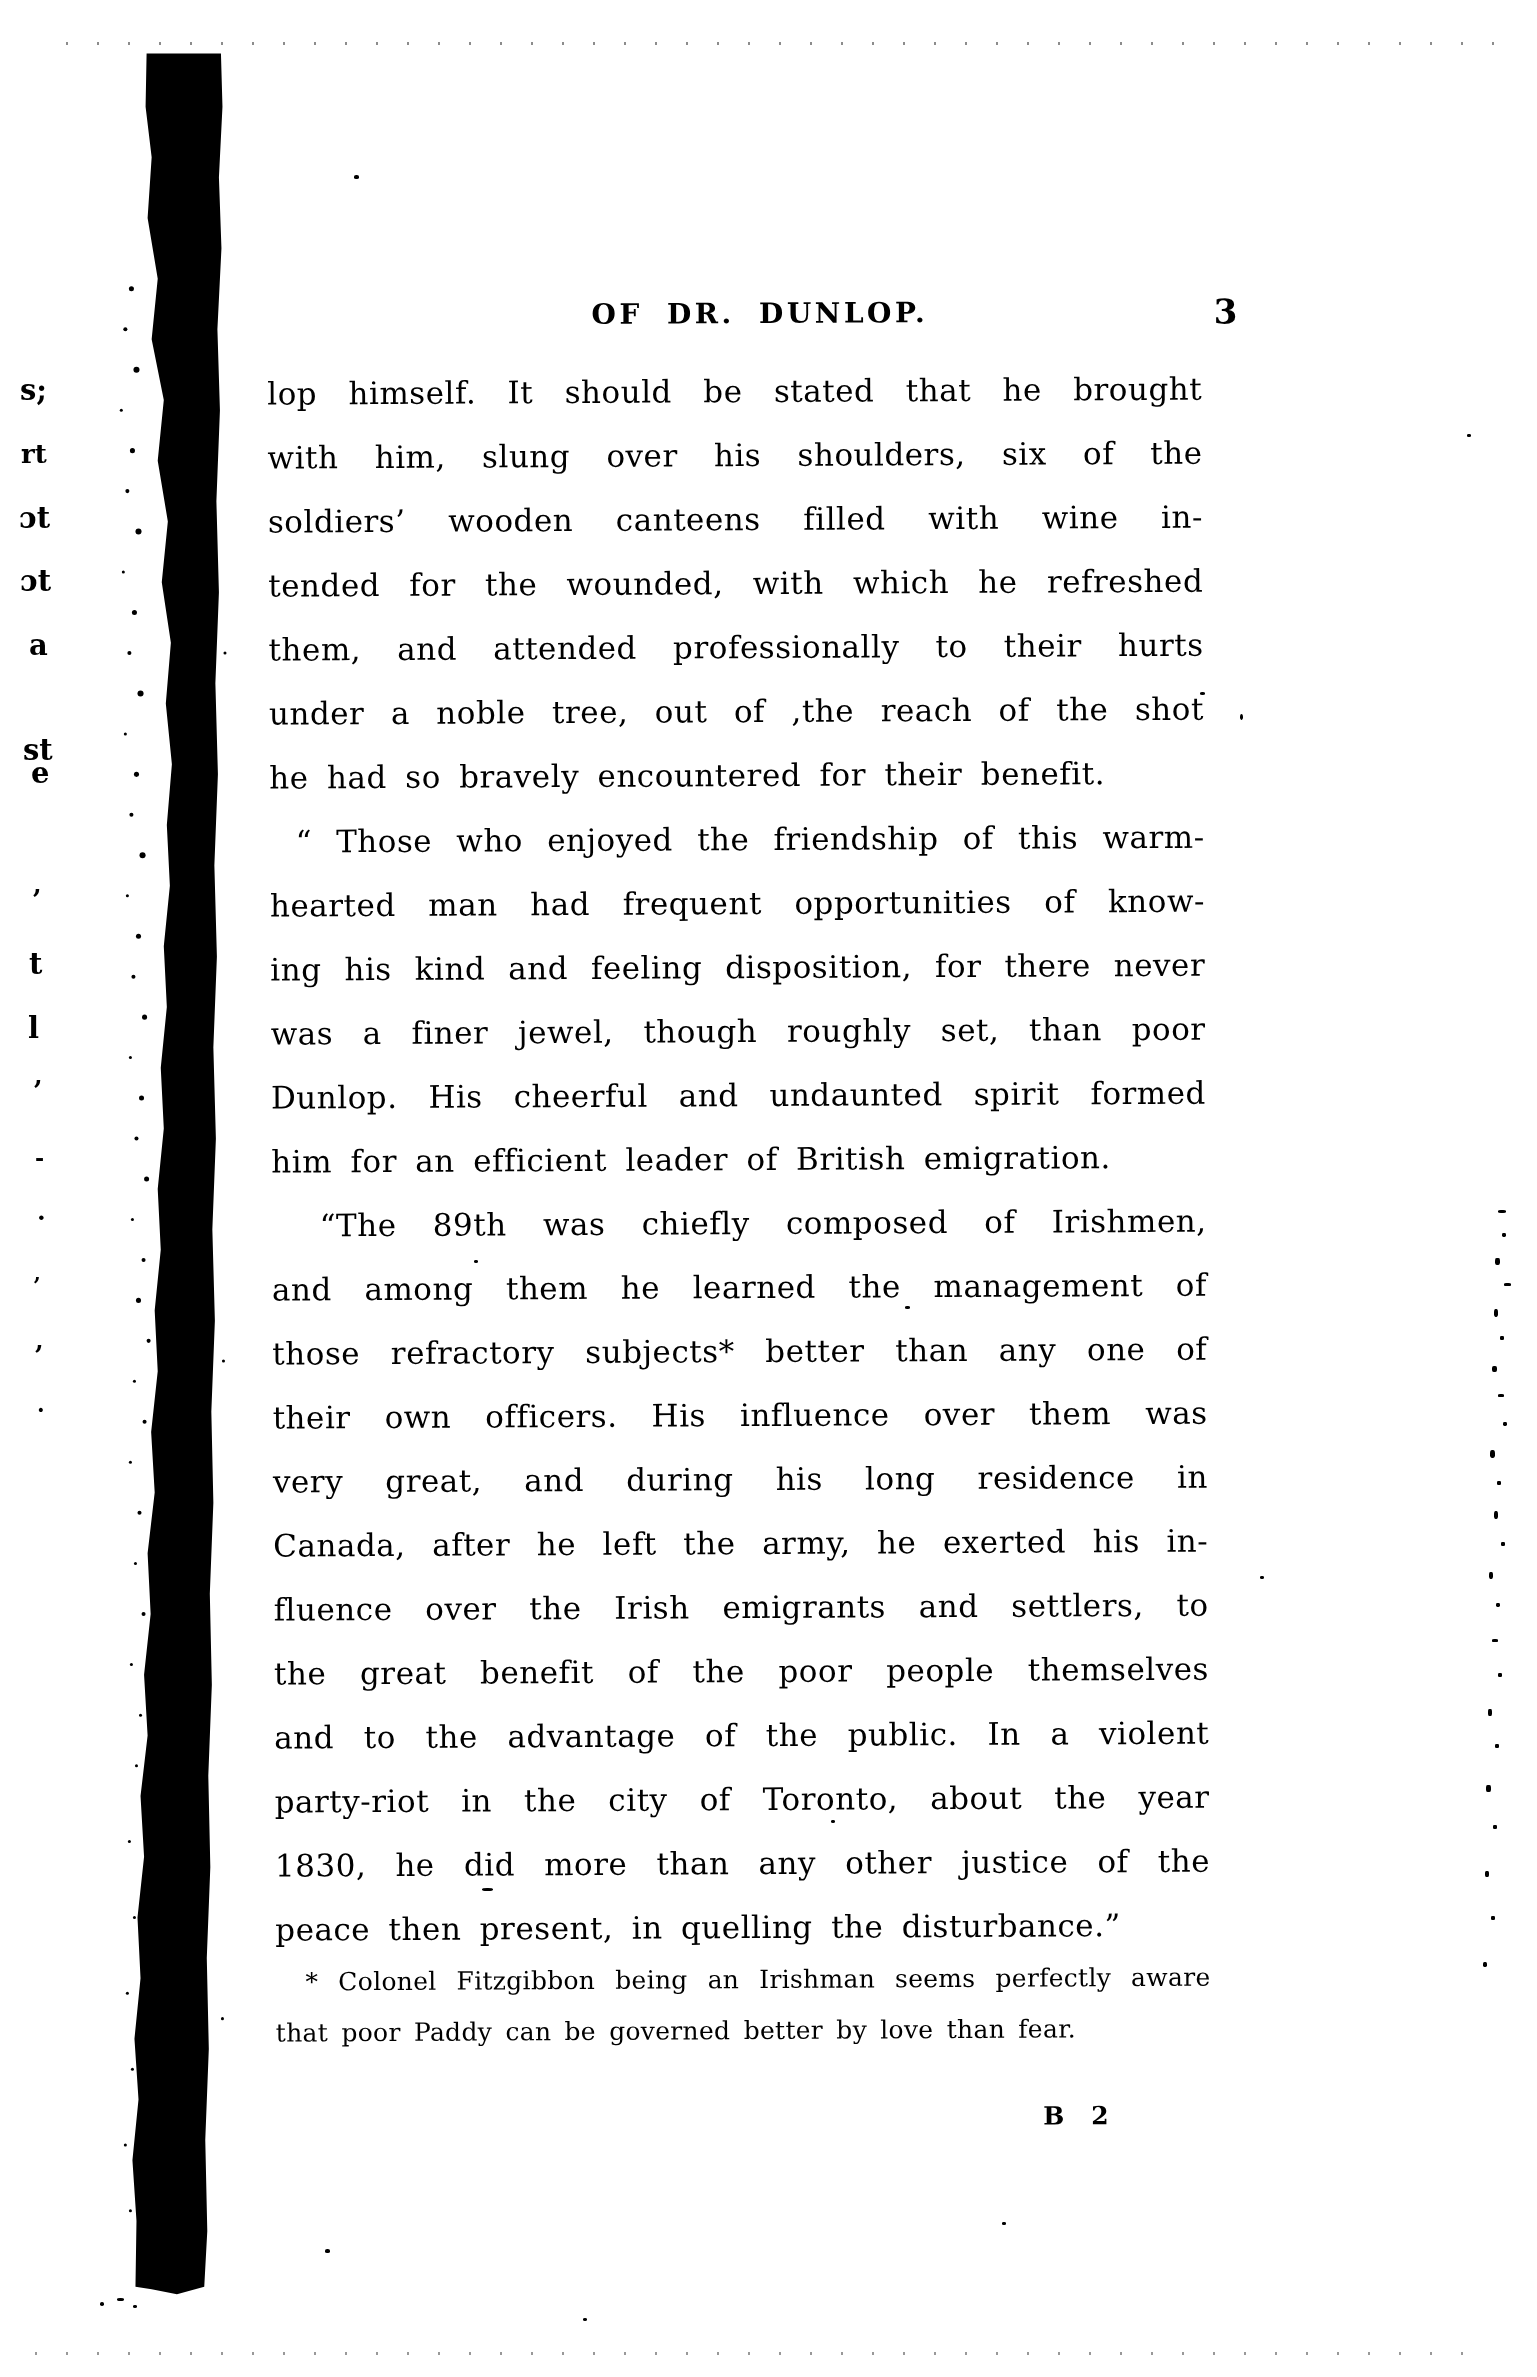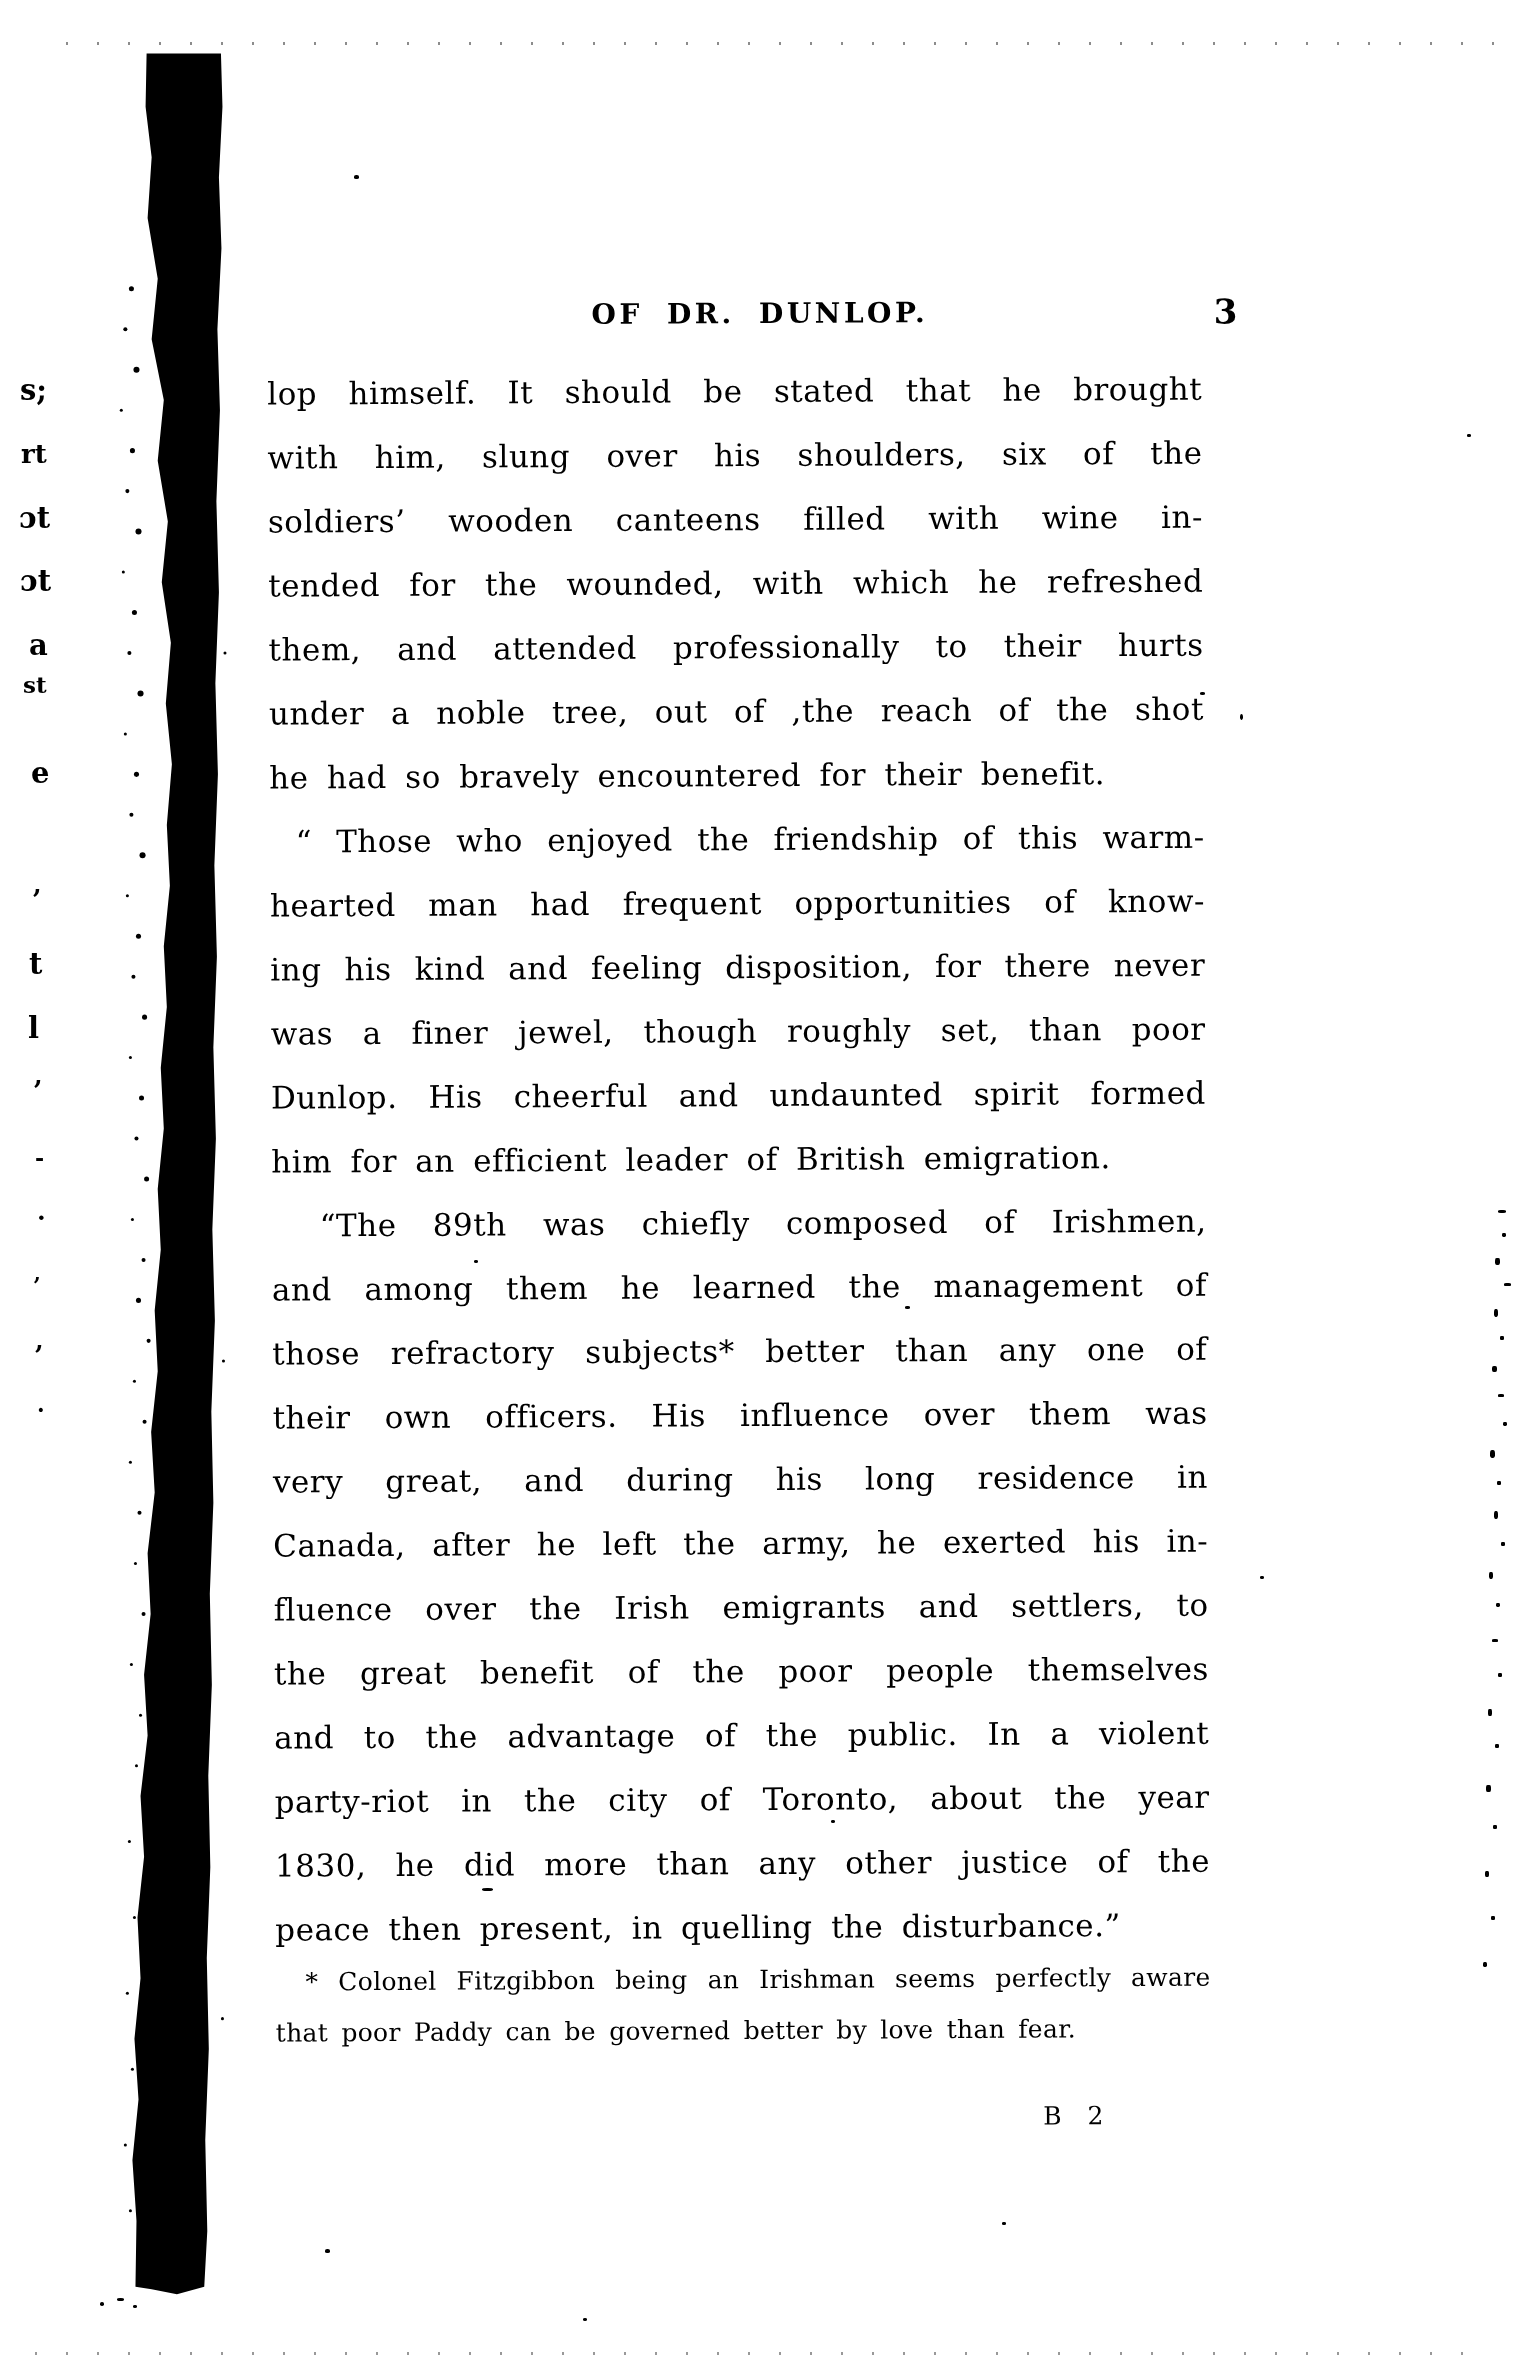--- a/index.html
+++ b/index.html
@@ -31,21 +31,21 @@
   .indent-md{text-indent:48px;}
   .footnote-block{position:absolute; left:271px; top:1954px; width:935px;}
   .fn-line{
     height:51px; line-height:51px; font-size:25px; letter-spacing:0.3px;
     text-align:justify; text-align-last:justify;
   }
   .fn-first{text-indent:30px;}
   .fn-last{text-align-last:left; word-spacing:0.2em;}
   .signature{
     position:absolute; left:1038px; top:2098px; width:132px; height:40px;
-    font-size:25px; line-height:40px; letter-spacing:9px; font-weight:normal;
+    font-size:25px; line-height:40px; letter-spacing:9px; font-weight:bold;
   }
   
   .margin-frag{
     position:absolute; font-family:"DejaVu Serif", serif; font-weight:bold;
     color:#000; line-height:40px; white-space:pre;
   }
   
   .gutter-svg{position:absolute; left:101px; top:46px;}
   
   .noise-strip{position:absolute; height:2.5px;
@@ -121,21 +121,21 @@
       <circle cx="240" cy="3900" r="3"></circle>
     </g>
   </svg>
 
   <div>
     <span class="margin-frag" style="left:20px;top:370px;font-size:29px">s;</span>
     <span class="margin-frag" style="left:21px;top:434px;font-size:26px">rt</span>
     <span class="margin-frag" style="left:19px;top:498px;font-size:29px">ɔt</span>
     <span class="margin-frag" style="left:20px;top:561px;font-size:29px">ɔt</span>
     <span class="margin-frag" style="left:29px;top:625px;font-size:29px">a</span>
-    <span class="margin-frag" style="left:23px;top:665px;font-size:23px">st</span>
+    <span class="margin-frag" style="left:23px;top:730px;font-size:29px">st</span>
     <span class="margin-frag" style="left:31px;top:753px;font-size:29px">e</span>
     <span class="margin-frag" style="left:32px;top:881px;font-size:27px">’</span>
     <span class="margin-frag" style="left:29px;top:944px;font-size:29px">t</span>
     <span class="margin-frag" style="left:28px;top:1008px;font-size:29px">l</span>
     <span class="margin-frag" style="left:33px;top:1072px;font-size:27px">’</span>
     <span class="margin-frag" style="left:35px;top:1138px;font-size:22px">-</span>
     <span class="margin-frag" style="left:37px;top:1192px;font-size:25px">.</span>
     <span class="margin-frag" style="left:33px;top:1265px;font-size:22px">’</span>
     <span class="margin-frag" style="left:35px;top:1321px;font-size:25px">,</span>
     <span class="margin-frag" style="left:37px;top:1384px;font-size:22px">.</span>

